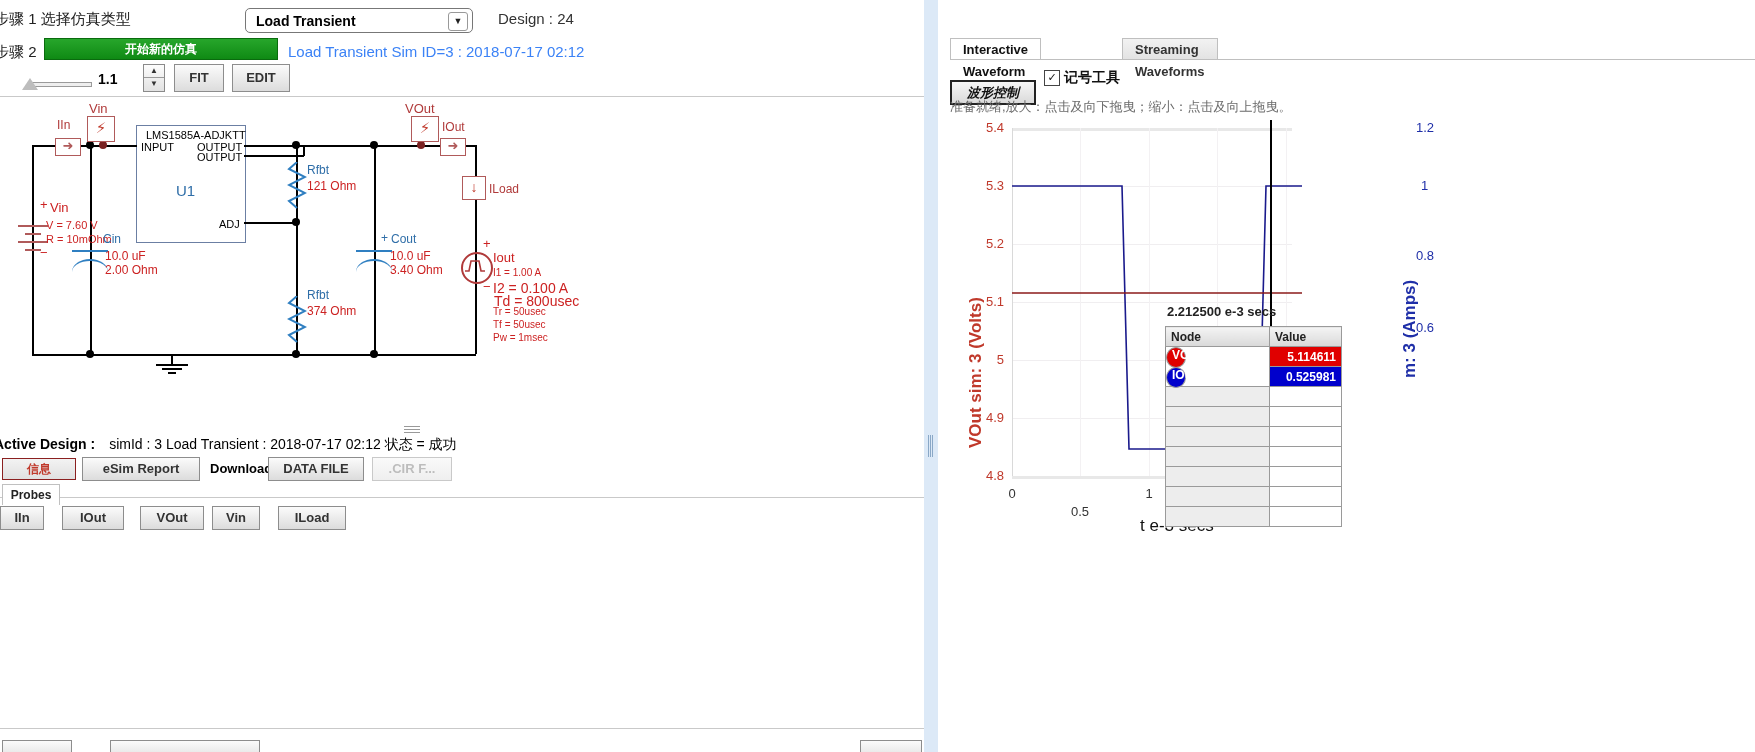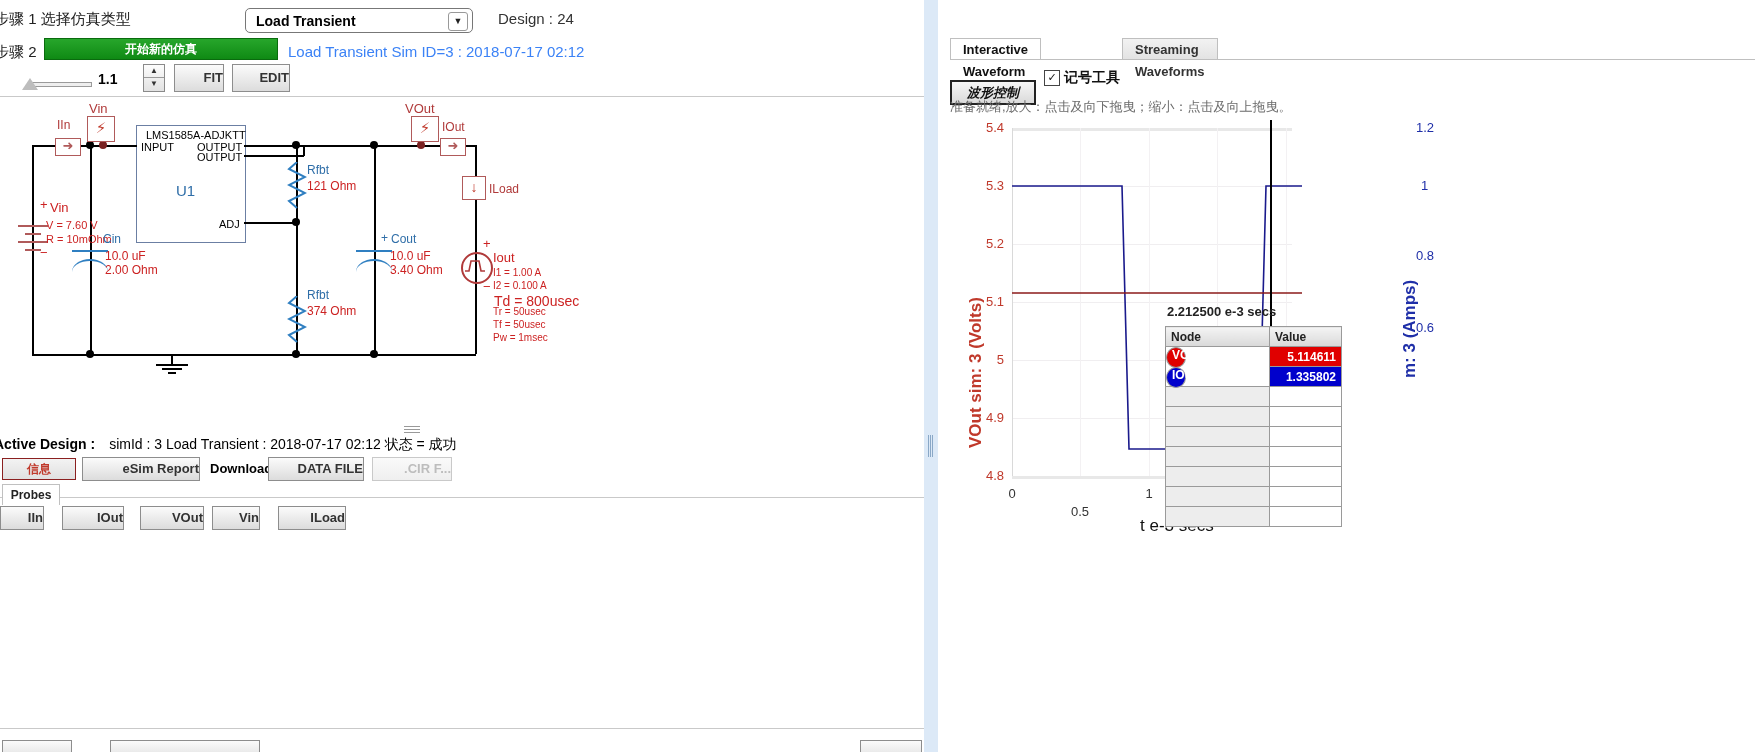--- a/index.html
+++ b/index.html
@@ -29,21 +29,21 @@
       background:#eee;border:1px solid #9a9a9a;}
   #zoom-slider .thumb{position:absolute;left:4px;top:1px;width:0;height:0;
       border-left:8px solid transparent;border-right:8px solid transparent;
       border-bottom:12px solid #bdbdbd;}
   #zoom-value{position:absolute;left:98px;top:71px;font-weight:bold;font-size:14px;}
   #zoom-stepper{position:absolute;left:143px;top:64px;width:20px;height:26px;
       border:1px solid #8a8a8a;background:linear-gradient(#fdfdfd,#e2e2e2);}
   #zoom-stepper div{height:12px;text-align:center;font-size:8px;line-height:12px;color:#333;}
   #zoom-stepper .sep{height:1px;background:#9a9a9a;padding:0;line-height:0;}
   .gbtn{border:1px solid #8d8d8d;background:linear-gradient(#fbfbfb,#dcdcdc);
-        font-weight:bold;font-size:13px;text-align:right;color:#333;}
+        font-weight:bold;font-size:13px;text-align:center;color:#333;}
   #fit-button{position:absolute;left:174px;top:64px;width:48px;height:26px;line-height:26px;}
   #edit-button{position:absolute;left:232px;top:64px;width:56px;height:26px;line-height:26px;}
 
   #toolbar-sep{position:absolute;left:0;top:96px;width:924px;height:1px;background:#c9c9c9;}
 
   
   #circuit-canvas{position:absolute;left:0;top:100px;width:924px;height:320px;background:#fff;}
   .wire{position:absolute;background:#000;}
   .wh{height:2px;} .wv{width:2px;}
   .node{position:absolute;width:8px;height:8px;border-radius:50%;background:#000;}
@@ -261,21 +261,21 @@
 
     <div class="abs" style="left:461px;top:152px;width:28px;height:28px;border:2px solid #b03a3a;border-radius:50%;">
       <svg width="24" height="24" style="position:absolute;left:0px;top:1px;">
         <polyline points="2,16 6,16 8,6 16,6 18,16 22,16" fill="none" stroke="#b03a3a" stroke-width="1.6"></polyline>
       </svg>
     </div>
     <div class="lbl-red" style="left:483px;top:136px;font-size:13px;">+</div>
     <div class="lbl-red" style="left:483px;top:179px;font-size:13px;">−</div>
     <div class="lbl-red" style="left:493px;top:150px;font-size:13px;">Iout</div>
     <div class="lbl-red" style="left:493px;top:167px;font-size:10px;">I1 = 1.00 A</div>
-    <div class="lbl-red" style="left:493px;top:180px;font-size:10px;">I2 = 0.100 A</div>
+    <div class="lbl-red" style="left:493px;top:180px;font-size:14px;">I2 = 0.100 A</div>
     <div class="lbl-red" style="left:494px;top:193px;font-size:14px;">Td = 800usec</div>
     <div class="lbl-red" style="left:493px;top:206px;font-size:10px;">Tr = 50usec</div>
     <div class="lbl-red" style="left:493px;top:219px;font-size:10px;">Tf = 50usec</div>
     <div class="lbl-red" style="left:493px;top:232px;font-size:10px;">Pw = 1msec</div>
 
     <div class="abs" style="left:156px;top:254px;width:32px;height:20px;">
       <div style="position:absolute;left:15px;top:0;width:2px;height:10px;background:#000;"></div>
       <div style="position:absolute;left:0;top:10px;width:32px;height:2px;background:#000;"></div>
       <div style="position:absolute;left:6px;top:14px;width:20px;height:2px;background:#000;"></div>
       <div style="position:absolute;left:12px;top:18px;width:8px;height:2px;background:#000;"></div>
@@ -391,21 +391,21 @@
           <tr>
         <th style="width:98px;">Node</th>
         <th class="v">Value</th>
       </tr>
       <tr>
         <td class="node" style="background:#e00000;">VOut</td>
         <td class="val" style="background:#e00000;">5.114611</td>
       </tr>
       <tr>
         <td class="node" style="background:#0000cc;">IOut</td>
-        <td class="val" style="background:#0000cc;">1.335802</td>
+        <td class="val" style="background:#0000cc;">0.525981</td>
       </tr>
       <tr class="empty">
             <td>&nbsp;</td>
             <td class="b">&nbsp;</td>
           </tr>
       <tr class="empty">
             <td>&nbsp;</td>
             <td class="b">&nbsp;</td>
           </tr>
       <tr class="empty">

